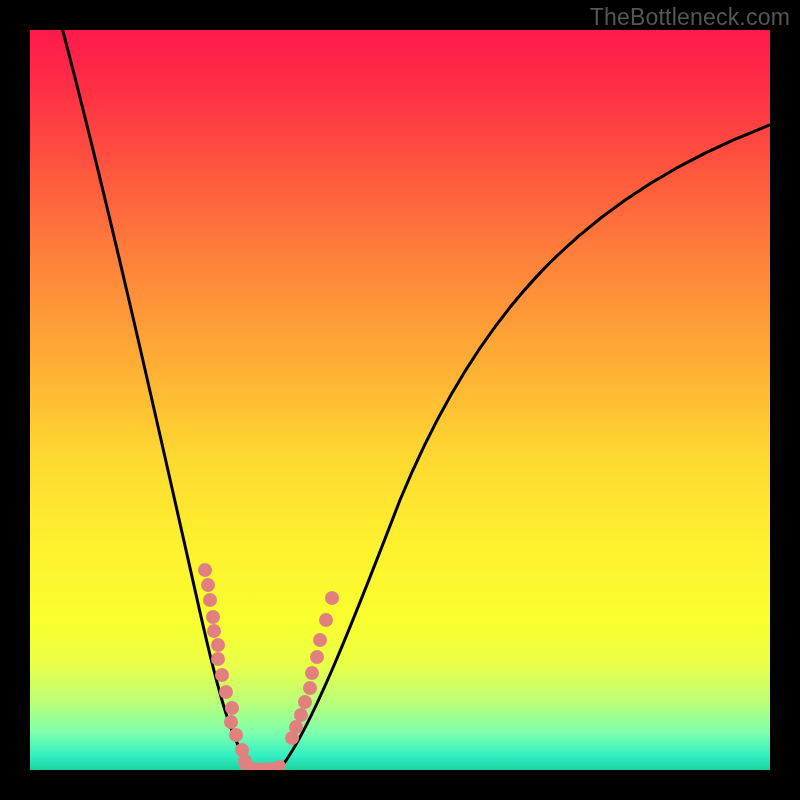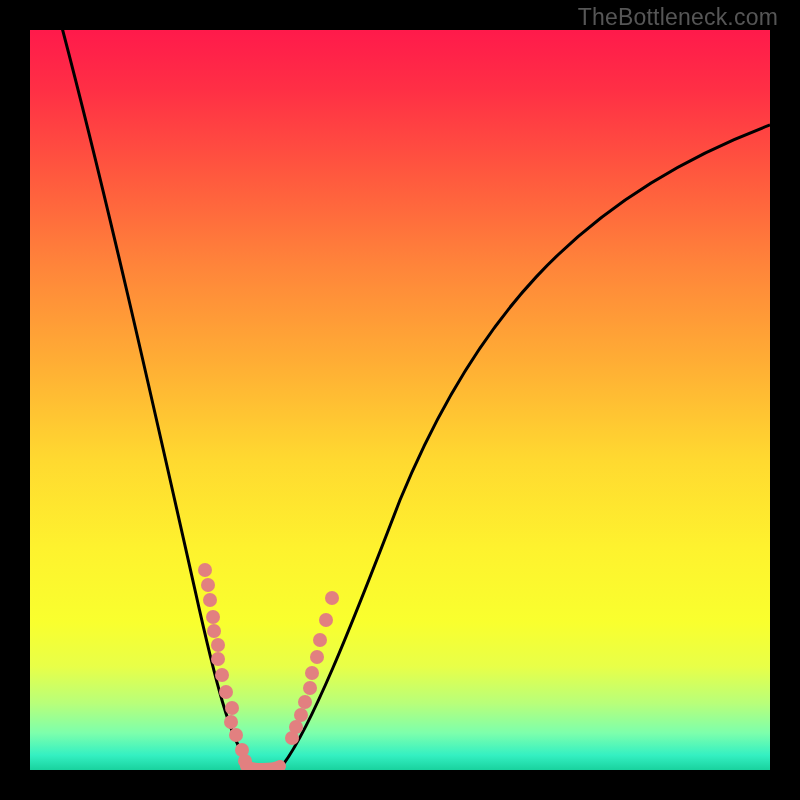--- a/index.html
+++ b/index.html
@@ -44,21 +44,21 @@
       #19d29e 100%
     );
   }
   .curve-svg {
     position: absolute;
     inset: 0;
   }
   .watermark {
     position: absolute;
     top: 4px;
-    right: 22px;
+    right: 10px;
     color: #565656;
     font-size: 23px;
     font-weight: 400;
     letter-spacing: 0.2px;
   }
 </style>
 </head>
 <body>
 
 <div class="frame">

